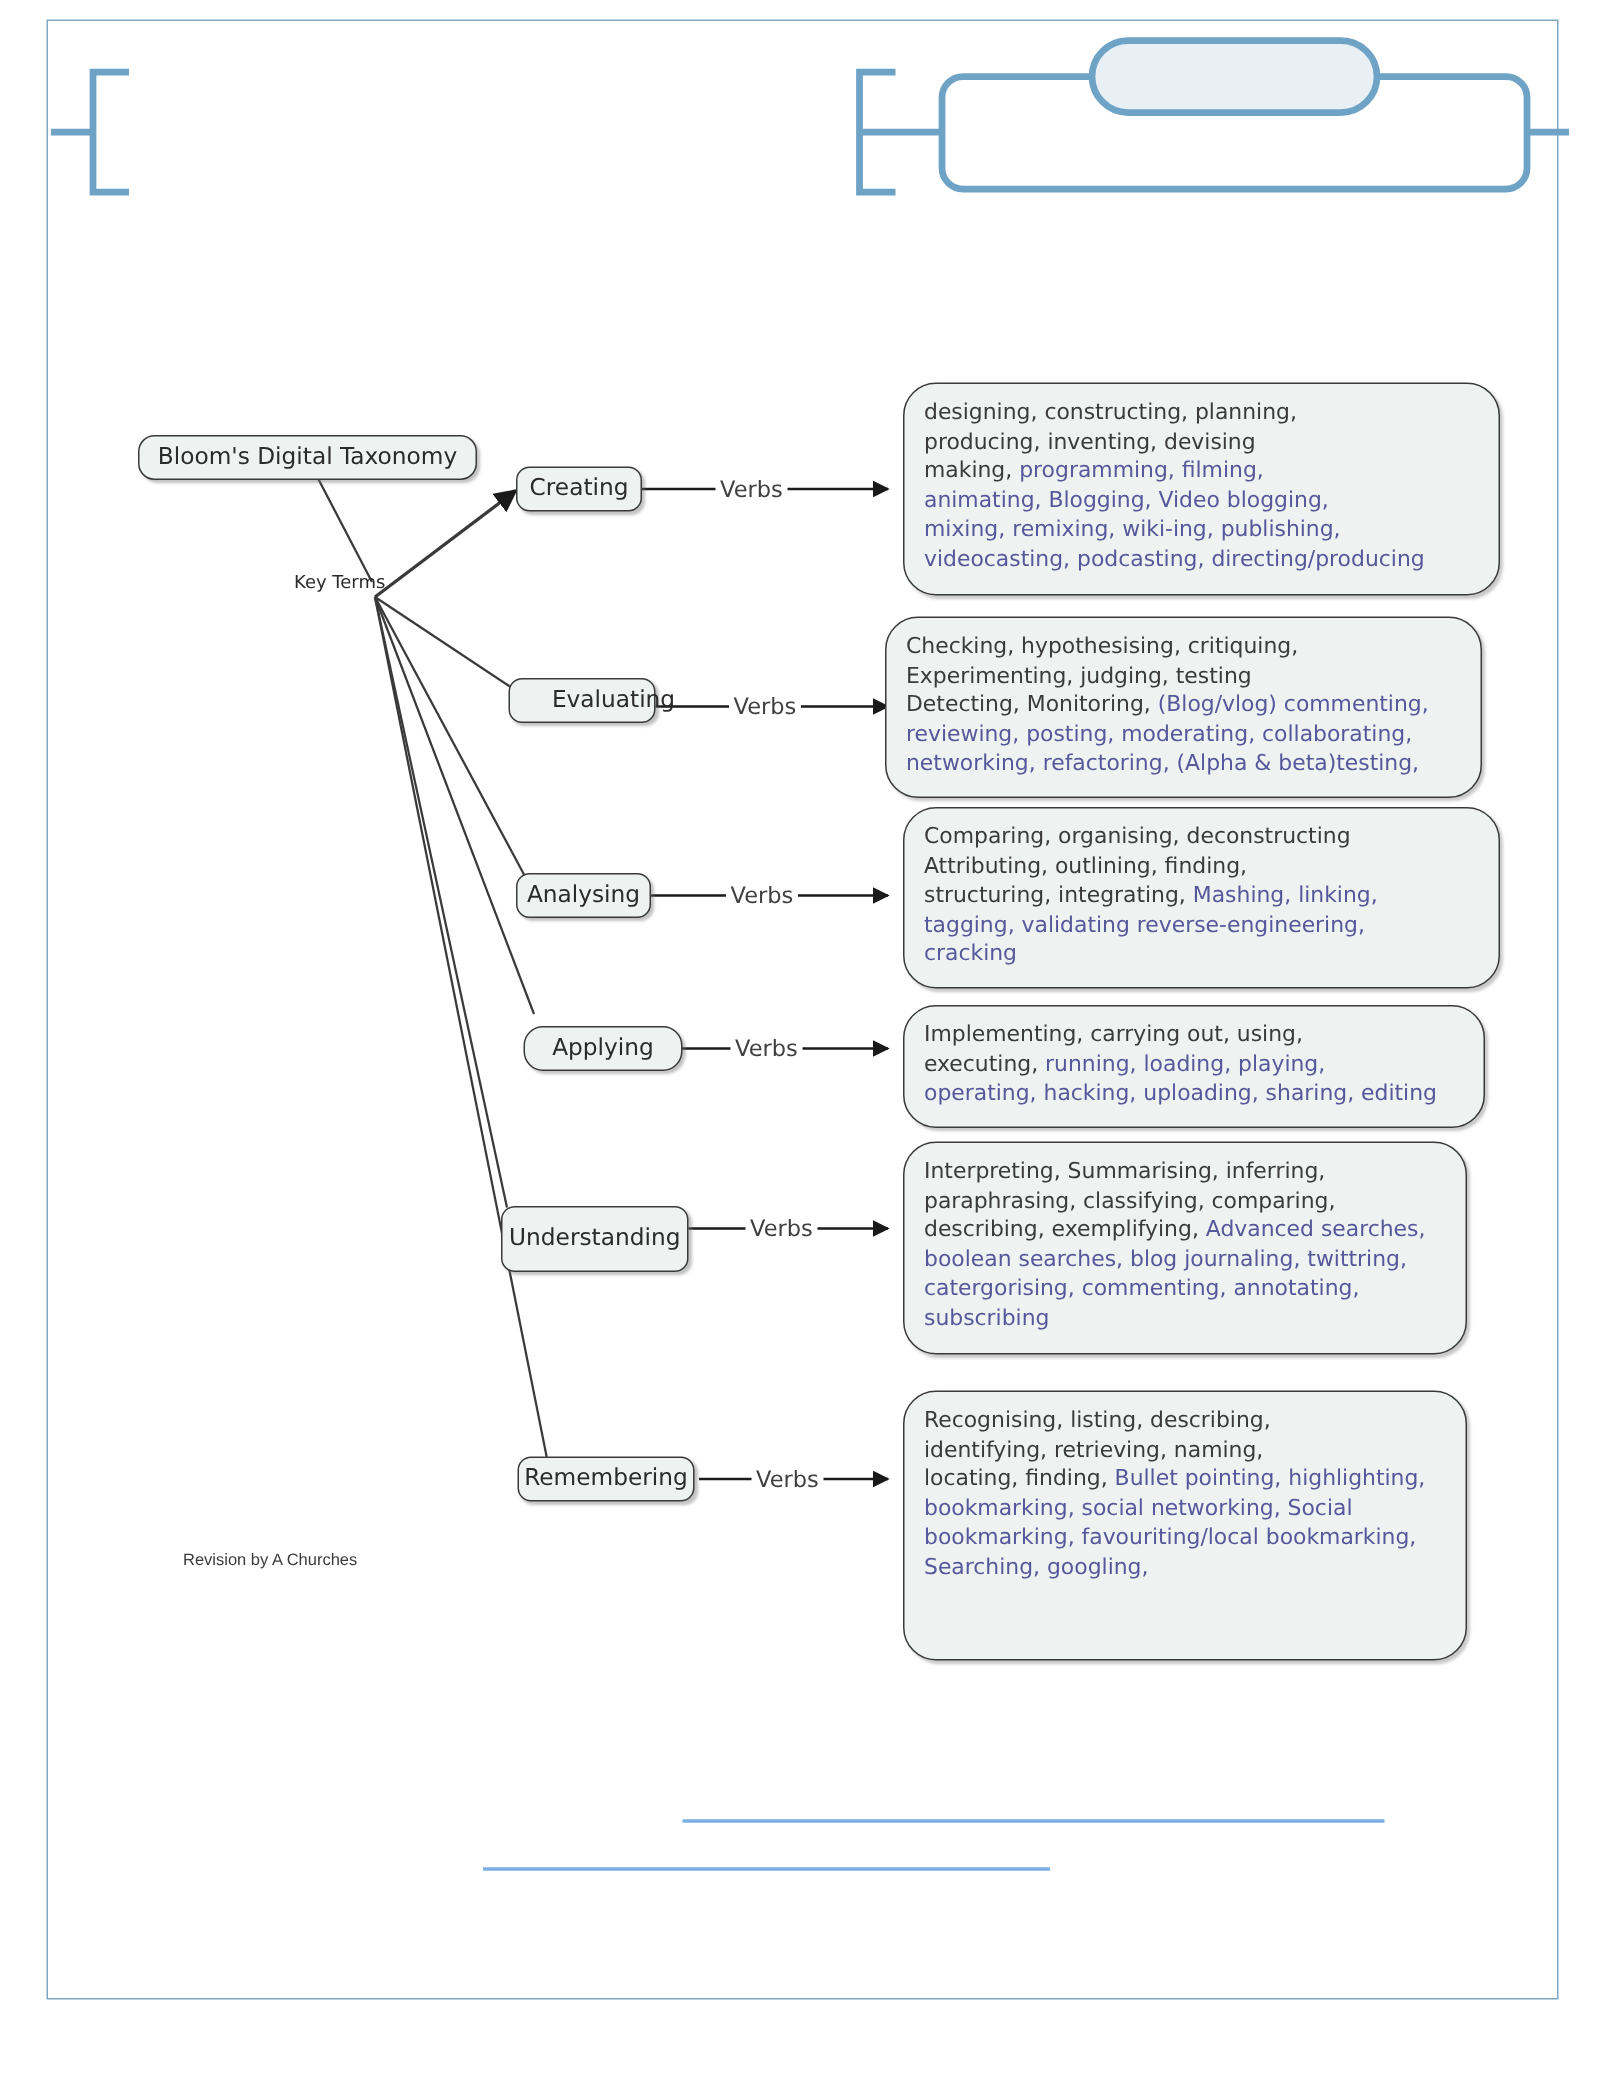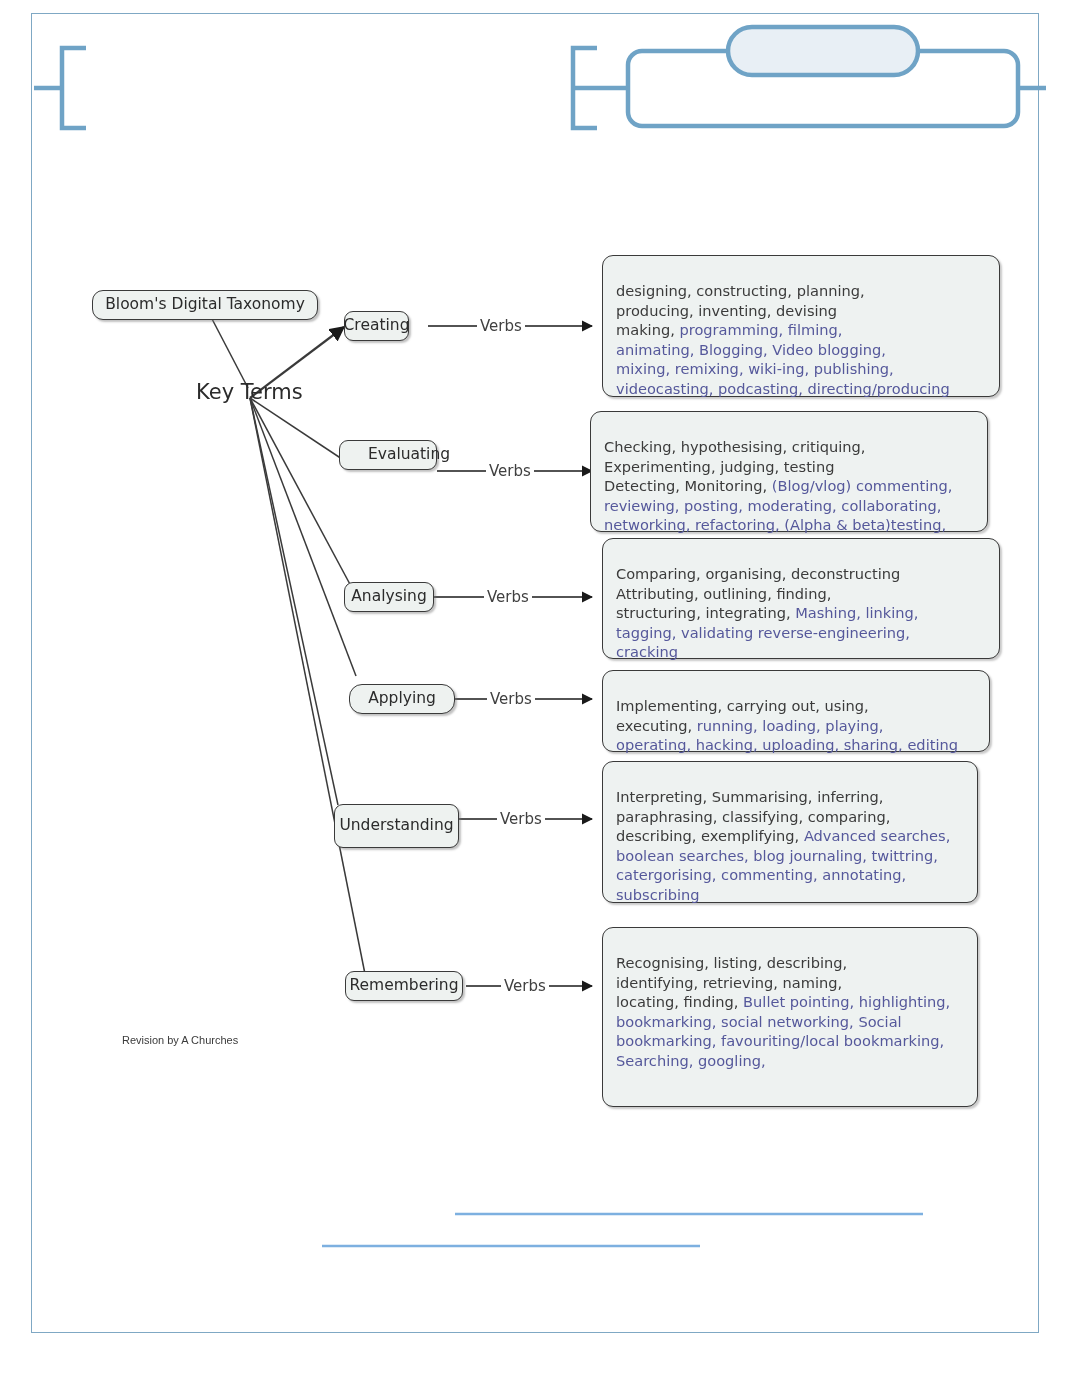--- a/index.html
+++ b/index.html
@@ -63,44 +63,44 @@
     box-shadow: 2px 2px 2px rgba(120,120,120,0.45);
   }
   .node.root {
     border-radius: 11px;
     font-size: 15.5px;
   }
 
   
   .plain-label {
     position: absolute;
-    font-size: 21px;
+    font-size: 12px;
     color: #2b2b2b;
     white-space: nowrap;
     line-height: 1;
   }
   .verbs-label {
     position: absolute;
     font-size: 15px;
     color: #404040;
     white-space: nowrap;
     line-height: 1;
     background: #ffffff;
     padding: 0 3px;
   }
 
   
   .verbbox {
     position: absolute;
     box-sizing: border-box;
     border: 1.3px solid #3a3a3a;
-    border-radius: 11px;
+    border-radius: 22px;
     background: #eef2f1;
     box-shadow: 2px 2px 2px rgba(120,120,120,0.4);
-    padding: 25px 11px 9px 13px;
+    padding: 9px 11px 9px 13px;
     font-size: 14.6px;
     line-height: 19.5px;
   }
   .verbbox .ln {
     white-space: nowrap;
   }
   .tr { color: #3b3b3b; }      
   .dg { color: #55589b; }      
 
   
@@ -169,24 +169,24 @@
     <path d="M 466 986 L 592 986" marker-end="url(#arrow)"></path>
   </g>
 </svg>
 
 <div class="node root" id="node-root" style="left:92px; top:290px; width:226px; height:30px;">
   <span>Bloom's Digital Taxonomy</span>
 </div>
 
 <div class="plain-label" id="label-key-terms" style="left:196px; top:382px;">Key Terms</div>
 
-<div class="node" style="left:344px; top:311px; width:65px; height:30px;">
+<div class="node" style="left:344px; top:311px; width:84px; height:30px;">
   <span>Creating</span>
 </div>
-<div class="node" style="left:339px; top:440px; width:98px; height:30px;padding-left:42px;">
+<div class="node" style="left:339px; top:452px; width:98px; height:30px;padding-left:42px;">
   <span>Evaluating</span>
 </div>
 <div class="node" style="left:344px; top:582px; width:90px; height:30px;">
   <span>Analysing</span>
 </div>
 <div class="node" style="left:349px; top:684px; width:106px; height:30px;border-radius:13px;">
   <span>Applying</span>
 </div>
 <div class="node" style="left:334px; top:804px; width:125px; height:44px;">
   <span>Understanding</span>

